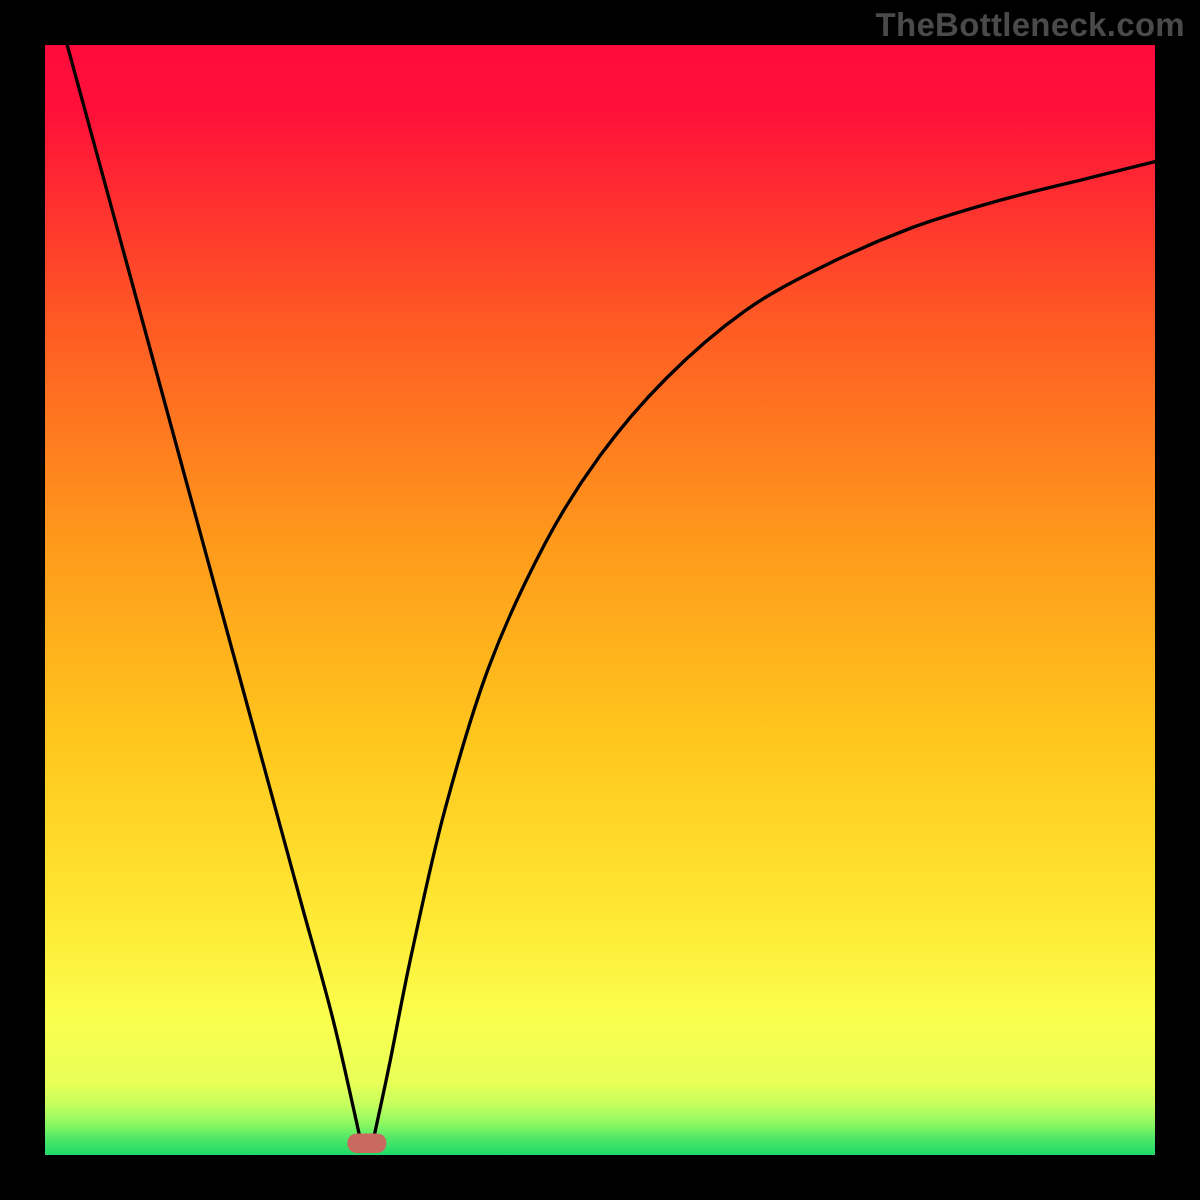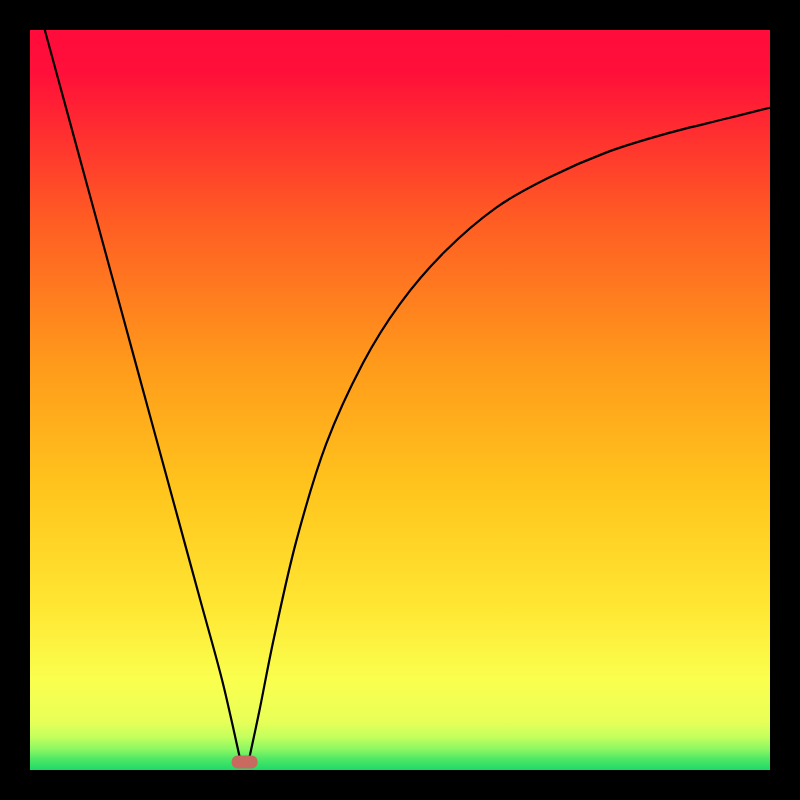--- a/index.html
+++ b/index.html
@@ -59,13 +59,14 @@
     </defs>
 
     <rect x="30" y="30" width="740" height="740" fill="url(#bg)"></rect>
 
     <path id="curve-left" fill="none" stroke="#000" stroke-width="2.2" stroke-linecap="round" d="M 44.8 30 C 48.5 43.56666666666666, 59.6 84.26666666666665, 67 111.39999999999998 C 74.4 138.5333333333333, 81.8 165.66666666666663, 89.2 192.79999999999995 C 96.60000000000001 219.93333333333328, 104 247.06666666666666, 111.4 274.2 C 118.80000000000001 301.3333333333333, 126.20000000000002 328.46666666666664, 133.60000000000002 355.59999999999997 C 141.00000000000003 382.7333333333333, 148.4 409.8666666666667, 155.8 437 C 163.20000000000002 464.1333333333333, 170.6 491.26666666666665, 178 518.4 C 185.4 545.5333333333333, 192.8 572.6666666666666, 200.20000000000002 599.8 C 207.60000000000002 626.9333333333333, 215.61666666666667 654.0666666666667, 222.4 681.2 C 229.18333333333334 708.3333333333334, 237.81666666666666 749.0333333333333, 240.89999999999998 762.6"></path>
     <path id="curve-right" fill="none" stroke="#000" stroke-width="2.2" stroke-linecap="round" d="M 248.29999999999998 762.6 C 250.14999999999998 753.9666666666667, 255.08333333333331 731.7666666666667, 259.4 710.8 C 263.71666666666664 689.8333333333333, 268.03333333333336 665.1666666666666, 274.20000000000005 636.8 C 280.36666666666673 608.4333333333333, 287.76666666666665 572.6666666666667, 296.4 540.6 C 305.0333333333333 508.53333333333336, 314.9 474, 326 444.4 C 337.1 414.79999999999995, 350.6666666666667 386.4333333333333, 363 362.99999999999994 C 375.3333333333333 339.5666666666666, 386.43333333333334 322.3, 400 303.8 C 413.56666666666666 285.3, 428.3666666666667 268.0333333333333, 444.40000000000003 252 C 460.4333333333334 235.96666666666667, 478.93333333333334 219.93333333333337, 496.2 207.60000000000002 C 513.4666666666667 195.26666666666668, 529.5 187.25, 548 178 C 566.5 168.75, 587.4666666666667 159.50000000000003, 607.2 152.10000000000002 C 626.9333333333334 144.70000000000002, 646.6666666666666 139.15000000000003, 666.4 133.60000000000002 C 686.1333333333333 128.05, 708.3333333333333 123.11666666666663, 725.5999999999999 118.79999999999995 C 742.8666666666666 114.48333333333328, 762.6 109.54999999999994, 770 107.69999999999993"></path>
 
     <rect id="marker" rx="6" ry="6" width="26" height="13" fill="#c86a5f" x="231.6" y="755.6"></rect>
   </svg>
 
+  <div class="watermark">TheBottleneck.com</div>
 </div>
 
 </body></html>

